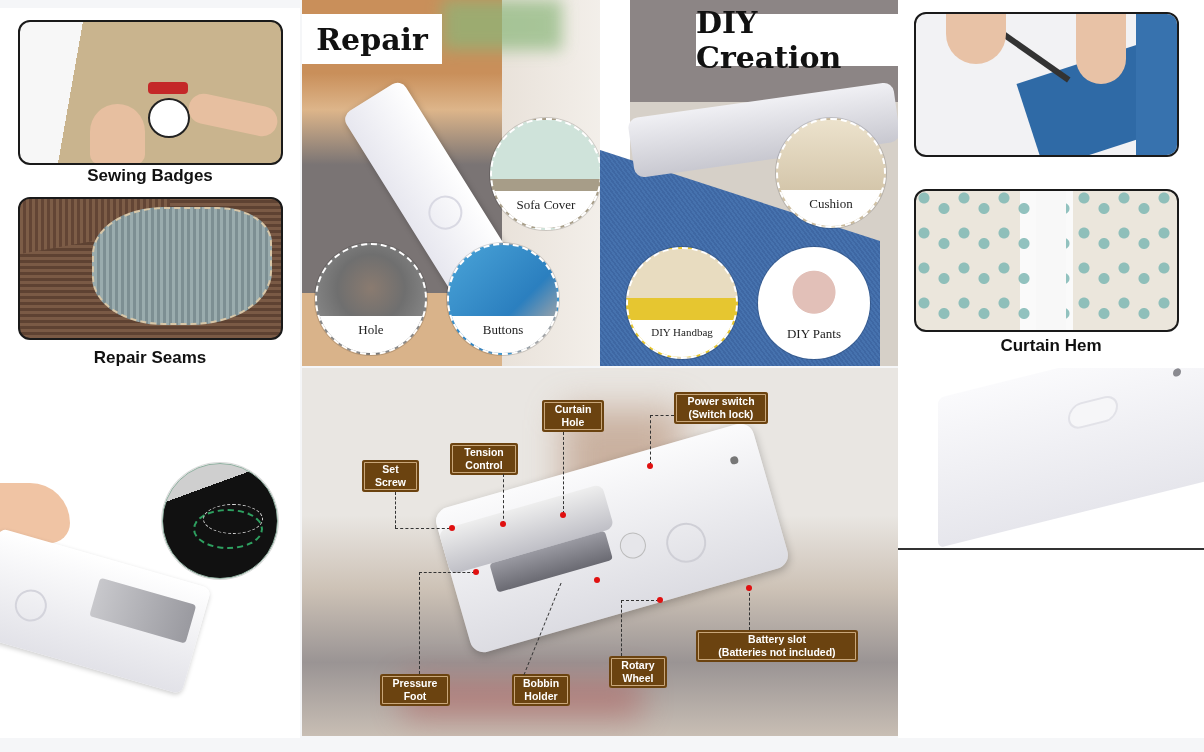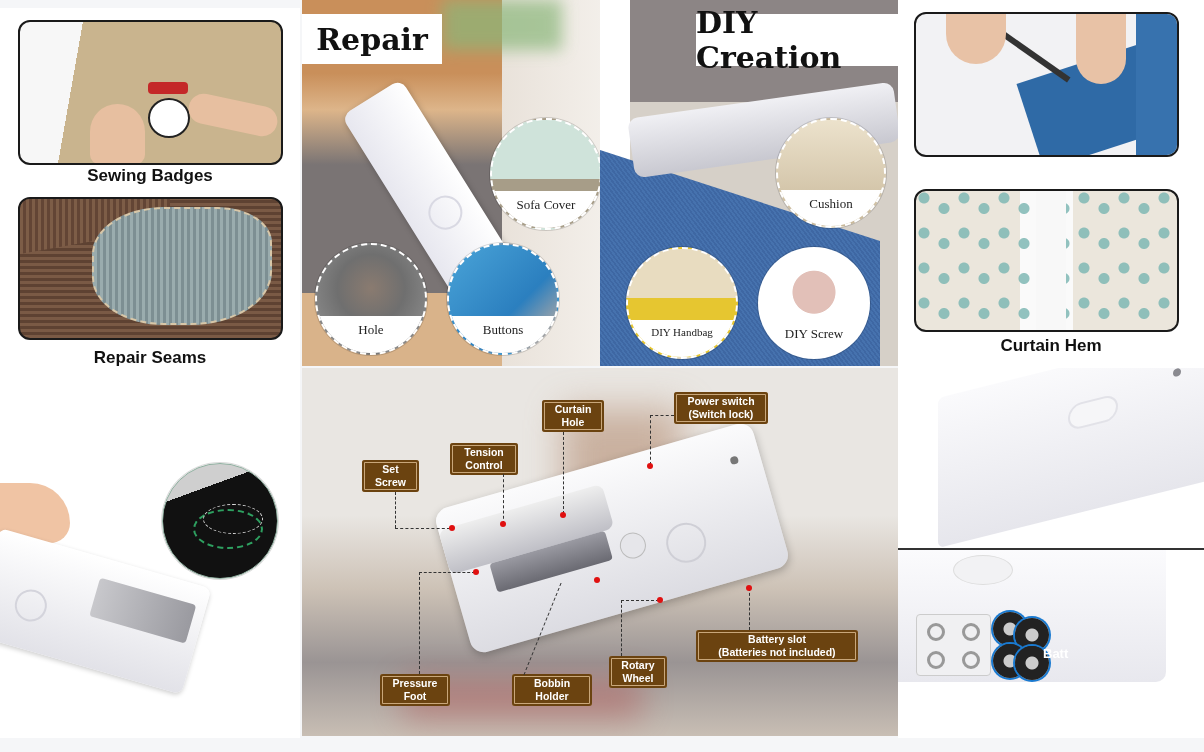--- a/index.html
+++ b/index.html
@@ -57,21 +57,21 @@
   <div class="abs" style="left:0;top:150px;width:280px;height:220px;background:repeating-linear-gradient(45deg,#3e67a3 0 2px,#4672ae 2px 4px);transform:skewY(18deg);transform-origin:0 0"></div>
   <div class="titlebox" style="left:96px;top:14px;width:214px;height:52px;font-size:30px">DIY Creation</div>
   <div class="abs" style="left:30px;top:100px;width:268px;height:60px;background:linear-gradient(180deg,#f0f0f4,#c8c8d0);border-radius:10px;transform:rotate(-8deg)"></div>
   <div class="circle" style="left:26px;top:247px;width:112px;height:112px;background:linear-gradient(180deg,#e8dcc0 0 45%,#e6c630 45%)">
     <div class="clab" style="font-size:11px">DIY Handbag</div>
   </div>
   <div class="circle" style="left:176px;top:118px;width:110px;height:110px;background:linear-gradient(180deg,#ece2cc,#c8b89a)">
     <div class="clab">Cushion</div>
   </div>
   <div class="circle" style="left:158px;top:247px;width:112px;height:112px;background:radial-gradient(circle at 50% 40%,#e2c0b8 0 25%,#fff 26%)">
-    <div class="clab">DIY Screw</div>
+    <div class="clab">DIY Pants</div>
   </div>
 </div>
 
 <div class="panel" style="left:898px;top:0;width:306px;height:368px;background:#fff">
   <div class="card" style="left:16px;top:12px;width:265px;height:145px;background:#f2f2f4">
     <div class="abs" style="left:110px;top:40px;width:180px;height:90px;background:#2f6aa6;transform:rotate(-18deg)"></div>
     <div class="abs" style="left:220px;top:0;width:50px;height:145px;background:#3772ae"></div>
     <div class="abs" style="left:80px;top:40px;width:80px;height:6px;background:#333;transform:rotate(35deg)"></div>
     <div class="abs" style="left:30px;top:0;width:60px;height:50px;background:#e8c2a6;border-radius:0 0 30px 30px"></div>
     <div class="abs" style="left:160px;top:0;width:50px;height:70px;background:#e8c2a6;border-radius:0 0 25px 25px"></div>
@@ -111,21 +111,21 @@
   <div class="tag" style="left:60px;top:92px;width:57px;white-space:pre-line">Set
 Screw</div>
   <div class="tag" style="left:148px;top:75px;width:68px;white-space:pre-line">Tension
 Control</div>
   <div class="tag" style="left:240px;top:32px;width:62px;white-space:pre-line">Curtain
 Hole</div>
   <div class="tag" style="left:372px;top:24px;width:94px;white-space:pre-line">Power switch
 (Switch lock)</div>
   <div class="tag" style="left:78px;top:306px;width:70px;white-space:pre-line">Pressure
 Foot</div>
-  <div class="tag" style="left:210px;top:306px;width:80px;white-space:pre-line">Bobbin
+  <div class="tag" style="left:210px;top:306px;width:58px;white-space:pre-line">Bobbin
 Holder</div>
   <div class="tag" style="left:307px;top:288px;width:58px;white-space:pre-line">Rotary
 Wheel</div>
   <div class="tag" style="left:394px;top:262px;width:162px;white-space:pre-line">Battery slot
 (Batteries not included)</div>
 
   <div class="dash" style="left:93px;top:124px;height:36px;border-left-width:1.5px"></div>
   <div class="dash" style="left:93px;top:160px;width:55px;border-top-width:1.5px"></div>
   <div class="dot" style="left:147px;top:157px"></div>
   <div class="dash" style="left:201px;top:106px;height:50px;border-left-width:1.5px"></div>
@@ -146,29 +146,13 @@
   <div class="dash" style="left:447px;top:220px;height:42px;border-left-width:1.5px"></div>
   <div class="dot" style="left:444px;top:217px"></div>
 </div>
 
 <div class="panel" style="left:898px;top:368px;width:306px;height:370px;background:#fff">
   <div class="abs" style="left:40px;top:30px;width:280px;height:150px;background:linear-gradient(180deg,#fafafc,#e6e6ec);transform:skewY(-14deg);transform-origin:0 100%;border-radius:6px">
     <div class="abs" style="left:130px;top:40px;width:50px;height:26px;border-radius:13px;border:2px solid #e2e2e8;background:#f6f6f8"></div>
     <div class="abs" style="left:235px;top:30px;width:8px;height:8px;border-radius:50%;background:#8a8a90"></div>
   </div>
   <div class="abs" style="left:0;top:180px;width:306px;height:2px;background:#333"></div>
-  <div class="abs" style="left:0;top:182px;width:268px;height:132px;background:linear-gradient(180deg,#fbfbfd,#e8e8ee);border-radius:0 0 10px 0">
-    <div class="abs" style="left:55px;top:5px;width:60px;height:30px;border-radius:50%;background:#f2f2f4;border:1px solid #ddd"></div>
-    <div class="abs" style="left:18px;top:64px;width:75px;height:62px;background:#f0f0f2;border:1px solid #ccc;border-radius:4px">
-      <div class="abs" style="left:10px;top:8px;width:18px;height:18px;border-radius:50%;border:3px solid #999"></div>
-      <div class="abs" style="left:45px;top:8px;width:18px;height:18px;border-radius:50%;border:3px solid #999"></div>
-      <div class="abs" style="left:10px;top:36px;width:18px;height:18px;border-radius:50%;border:3px solid #999"></div>
-      <div class="abs" style="left:45px;top:36px;width:18px;height:18px;border-radius:50%;border:3px solid #999"></div>
-    </div>
-    <div class="abs" style="left:95px;top:62px;width:76px;height:66px">
-      <div class="abs" style="left:0;top:0;width:34px;height:34px;border-radius:50%;background:radial-gradient(circle,#ccc 0 6px,#222 7px);box-shadow:0 0 0 2px #1a7ad0"></div>
-      <div class="abs" style="left:22px;top:6px;width:34px;height:34px;border-radius:50%;background:radial-gradient(circle,#ccc 0 6px,#222 7px);box-shadow:0 0 0 2px #1a7ad0"></div>
-      <div class="abs" style="left:0;top:32px;width:34px;height:34px;border-radius:50%;background:radial-gradient(circle,#ccc 0 6px,#222 7px);box-shadow:0 0 0 2px #1a7ad0"></div>
-      <div class="abs" style="left:22px;top:34px;width:34px;height:34px;border-radius:50%;background:radial-gradient(circle,#ccc 0 6px,#222 7px);box-shadow:0 0 0 2px #1a7ad0"></div>
-      <div class="abs" style="left:50px;top:34px;color:#fff;font-weight:bold;font-size:13px">Batt</div>
-    </div>
-  </div>
 </div>
 
 </body></html>

